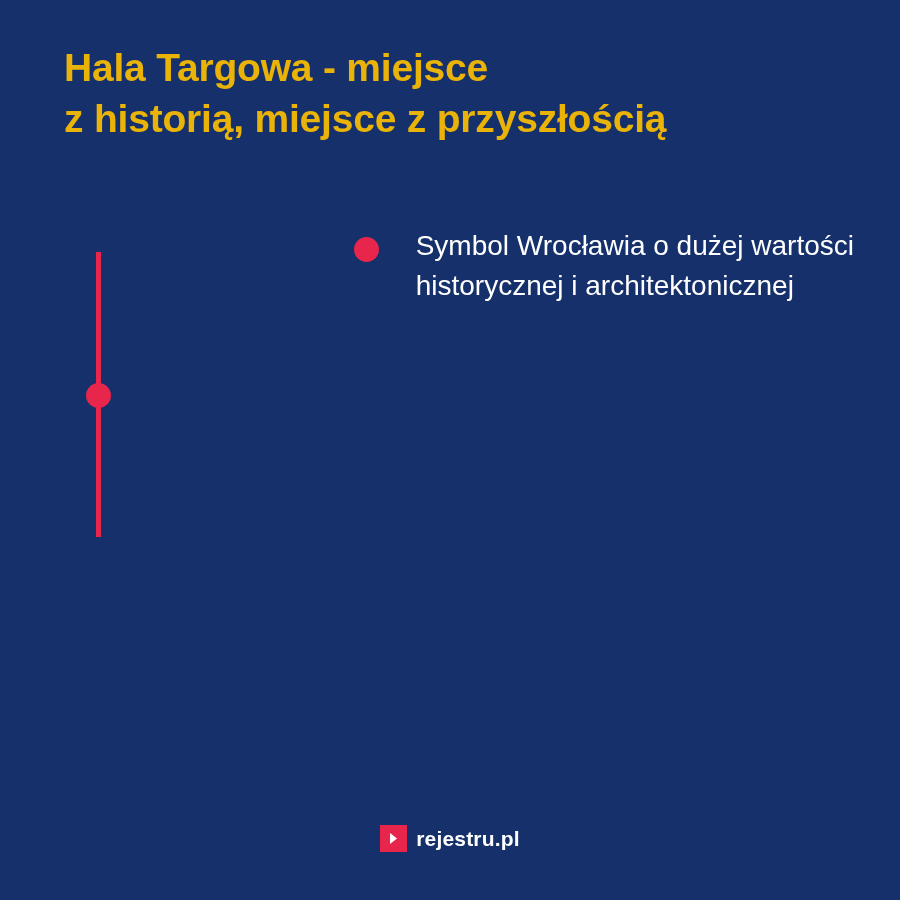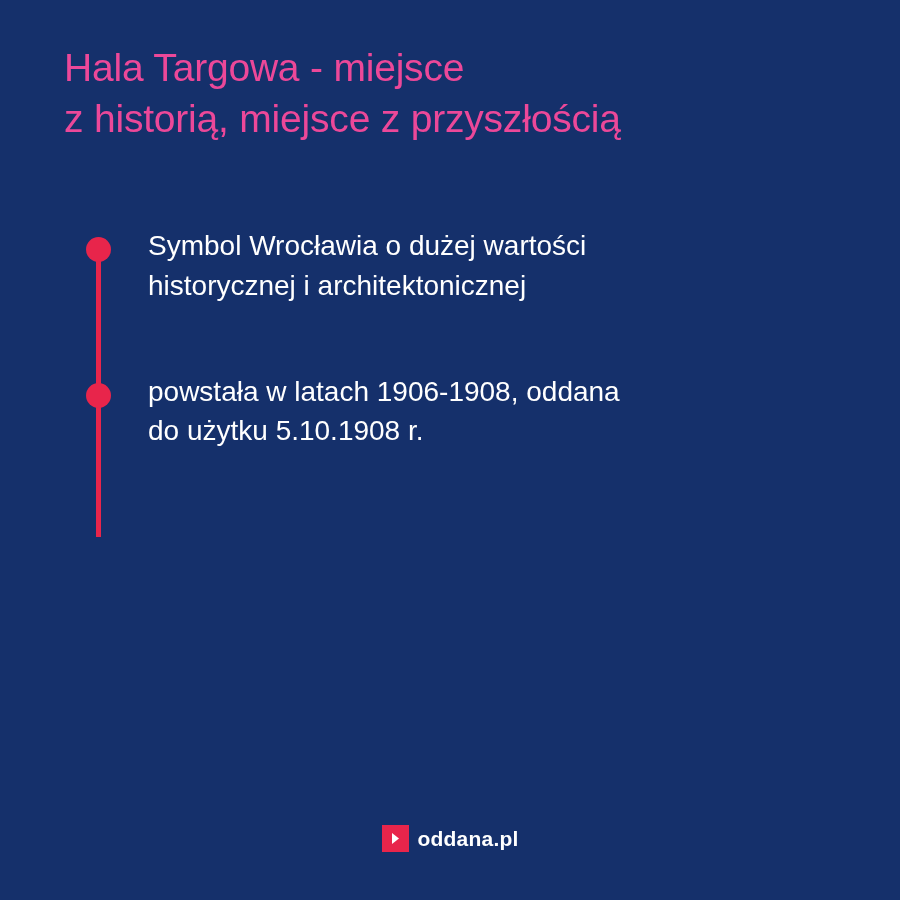--- a/index.html
+++ b/index.html
@@ -18,23 +18,23 @@
     width: 900px;
     height: 900px;
     background: #15306b;
     box-sizing: border-box;
   }
   .title {
     position: absolute;
     left: 64px;
     top: 42px;
     width: 800px;
-    color: #ec4899;
+    color: #eab308;
     font-size: 39px;
-    font-weight: normal;
+    font-weight: bold;
     line-height: 1.32;
     letter-spacing: -0.2px;
     white-space: pre-line;
   }
   .bullets {
     position: absolute;
     left: 64px;
     top: 222px;
     width: 790px;
   }
@@ -45,21 +45,21 @@
     width: 5px;
     height: 285px;
     background: #e8254b;
   }
   .bullet-row {
     position: relative;
     display: flex;
     align-items: flex-start;
     min-height: 80px;
   }
-  .bullet-row.r1 { margin-top: 0px; }
+  .bullet-row.r1 { margin-top: 0px; justify-content: flex-end; }
   .bullet-row.r2 { margin-top: 60px; }
   .bullet-row.r3 { margin-top: 62px; }
   .dot-cell {
     position: relative;
     width: 84px;
     flex: 0 0 84px;
     height: 44px;
   }
   .dot {
     position: absolute;
@@ -121,27 +121,25 @@
       </div>
       <div class="bullet-text">Symbol Wrocławia o dużej wartości
 historycznej i architektonicznej</div>
     </div>
 
 
     <div class="bullet-row r3">
       <div class="dot-cell">
         <span class="dot"></span>
       </div>
-      <div class="bullet-text">powstała w latach 1906-1908, oddana
-do użytku 5.10.1908 r.</div>
     </div>
   </div>
 
   <div class="footer">
     <span class="logo-mark">
       <svg width="13" height="15" viewBox="0 0 13 15" aria-hidden="true">
         <polygon points="3,2 10,7.5 3,13" fill="#ffffff"></polygon>
       </svg>
     </span>
-    <span class="logo-text">oddana.pl</span>
+    <span class="logo-text">rejestru.pl</span>
   </div>
 
 </div>
 
 </body></html>

